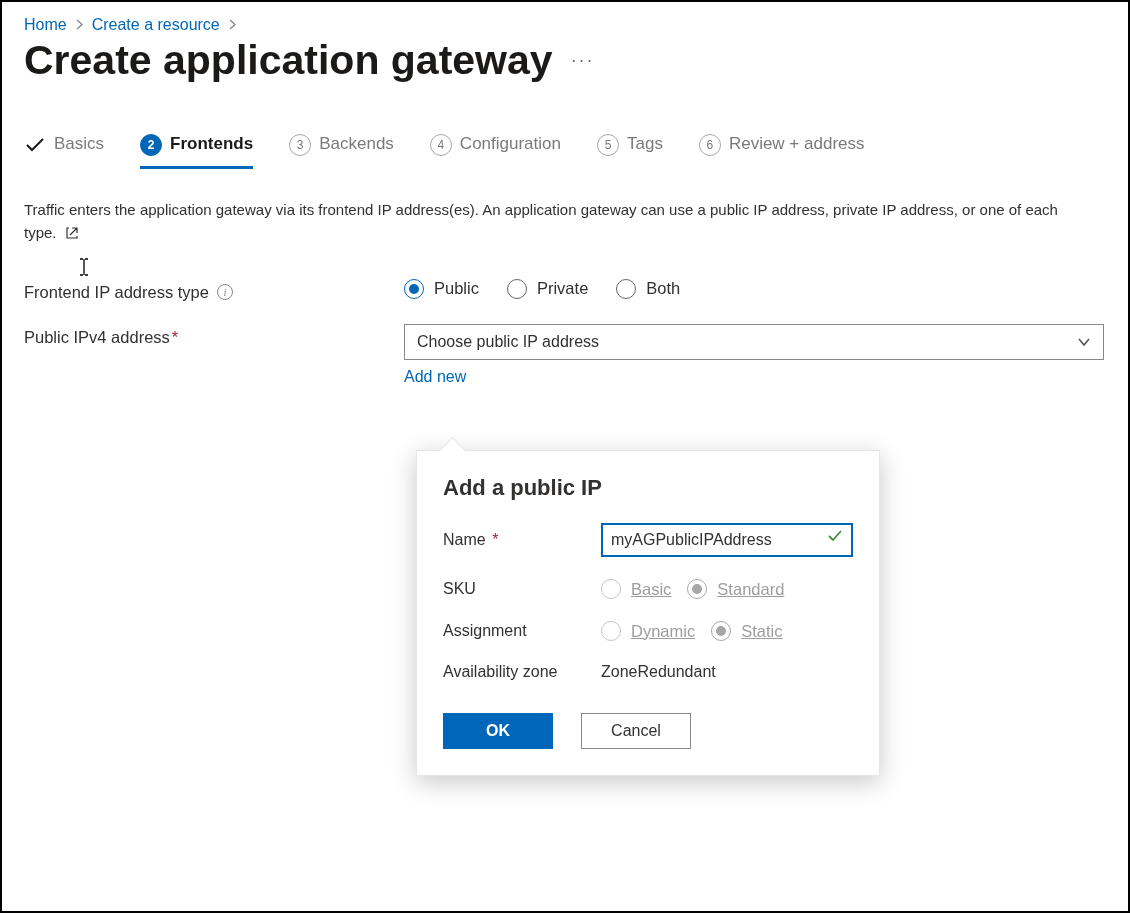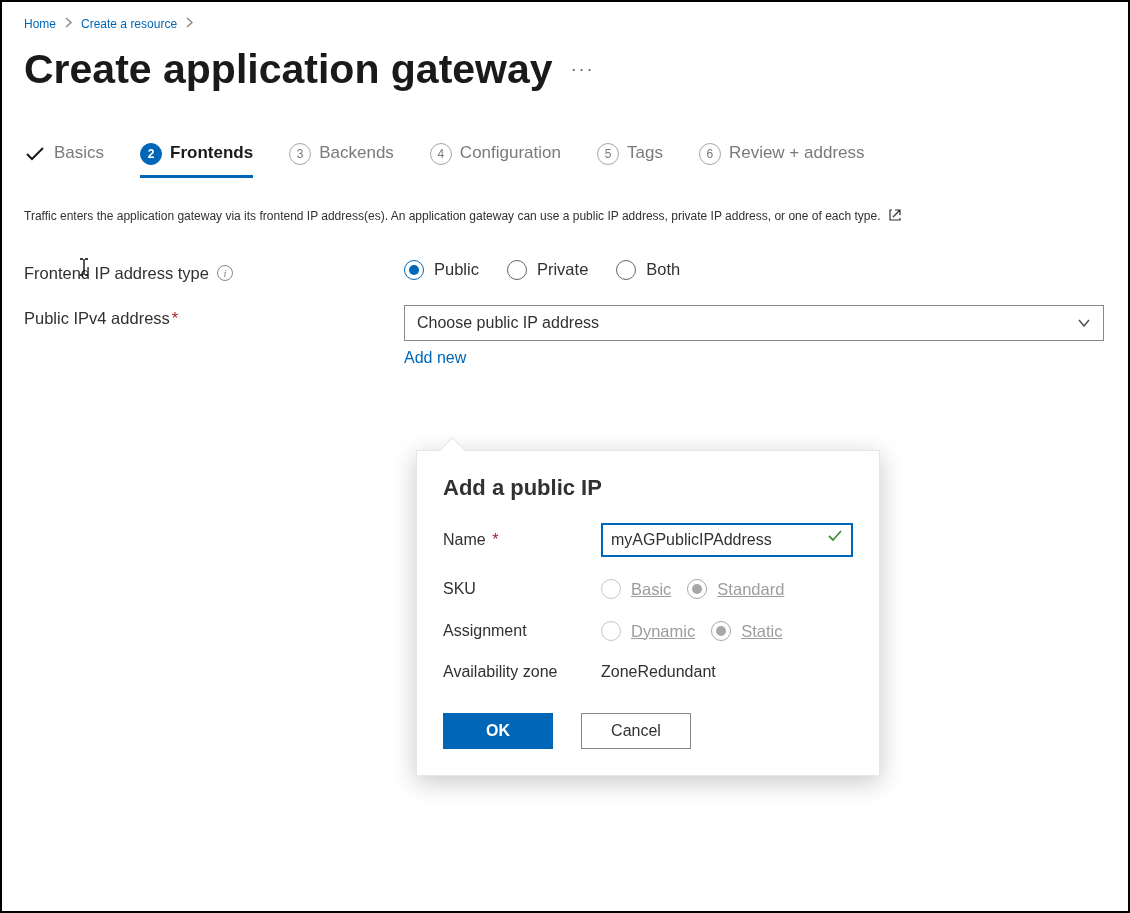--- a/index.html
+++ b/index.html
@@ -15,22 +15,22 @@
     padding: 14px 22px;
     position: relative;
   }
   a { color: #0067b8; text-decoration: none; }
   
   
   .breadcrumb {
     display: flex;
     align-items: center;
     gap: 8px;
-    font-size: 12px;
-    margin-bottom: 15px;
+    font-size: 16px;
+    margin-bottom: 3px;
   }
   .crumb-sep { color: #888; font-size: 13px; }
   .crumb-link { color: #0067b8; }
 
   
   .page-title-row {
     display: flex;
     align-items: center;
     gap: 18px;
     margin-bottom: 50px;
@@ -90,21 +90,21 @@
     width: 22px;
     height: 22px;
     display: inline-flex;
     align-items: center;
     justify-content: center;
   }
   .tab-check svg { stroke: #1b1a19; }
 
   
   .desc {
-    font-size: 12px;
+    font-size: 15px;
     line-height: 1.55;
     color: #323130;
     margin-bottom: 32px;
     max-width: 1060px;
   }
   .ext-link-icon {
     display: inline-block;
     vertical-align: -2px;
     margin-left: 4px;
   }

